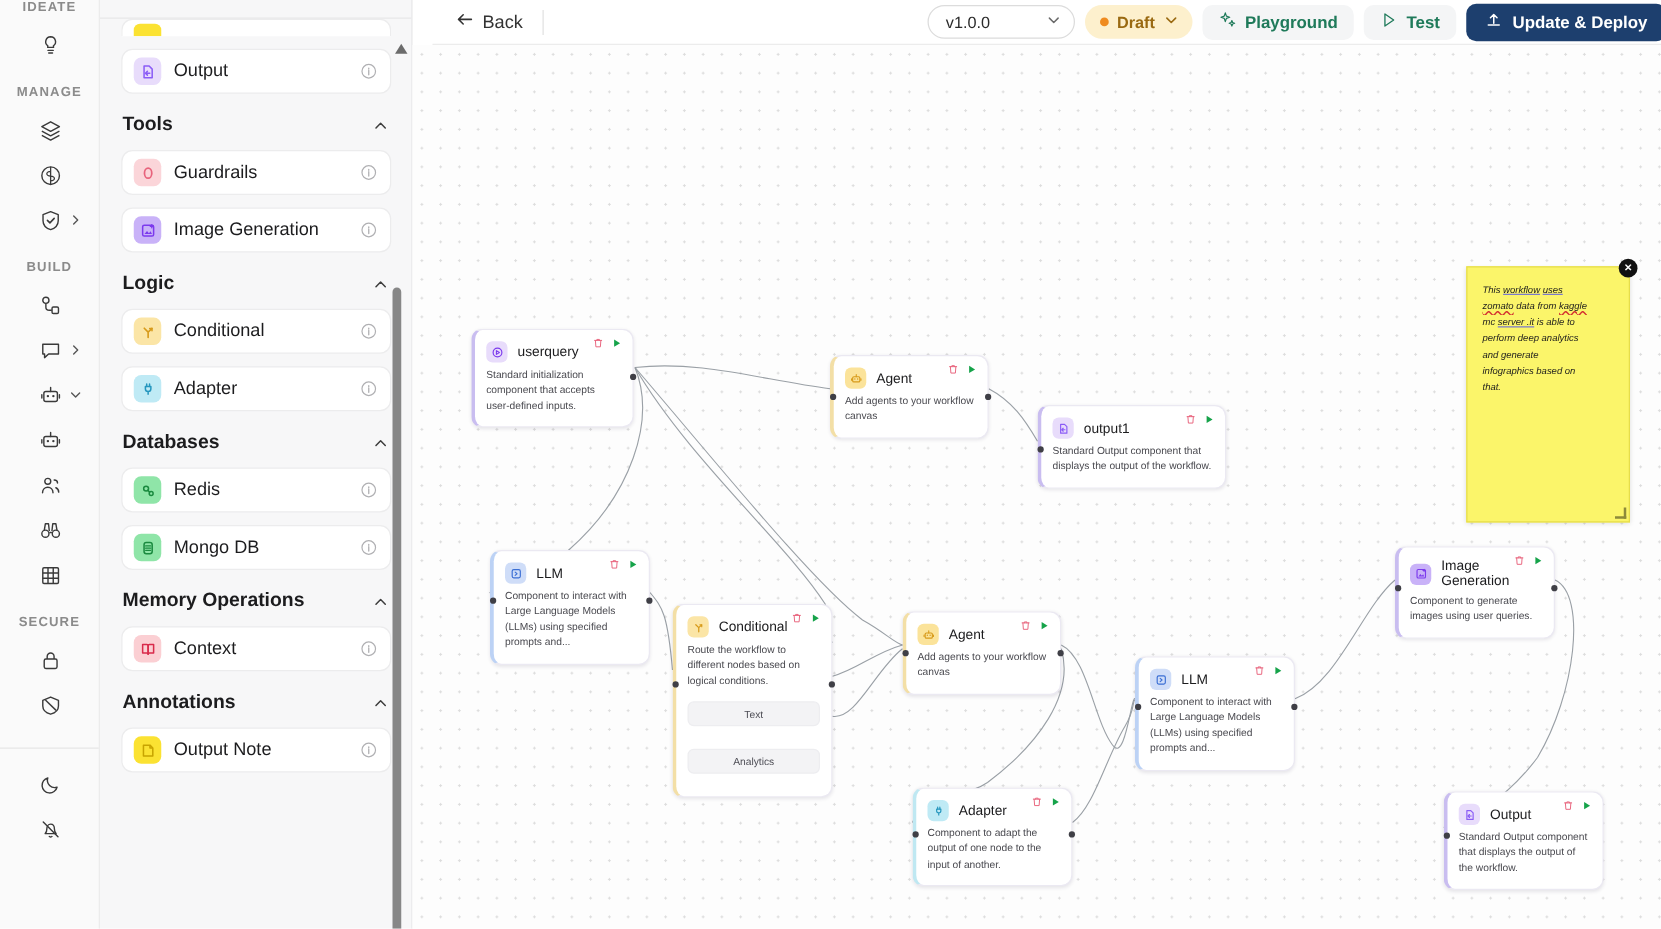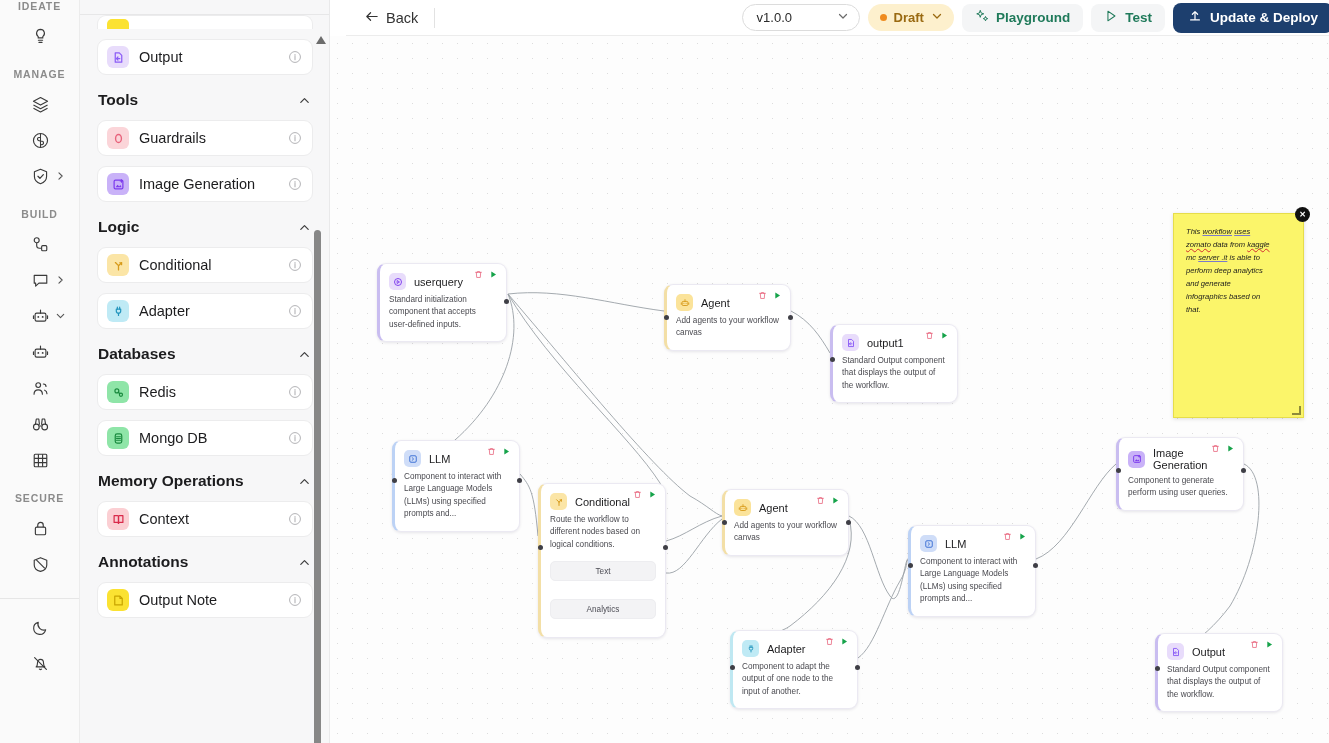--- a/index.html
+++ b/index.html
@@ -638,21 +638,21 @@
                 <circle cx="6.2" cy="8.4" r=".9" fill="currentColor"></circle>
                 <circle cx="9.8" cy="8.4" r=".9" fill="currentColor"></circle>
               </svg>
             </span>
             <span class="node-title">Agent</span>
           </div>
           <div class="node-desc">Add agents to your workflow canvas</div>
           <div class="port l" style="top:29.700000000000003px"></div>
           <div class="port r" style="top:29.700000000000003px"></div>
         </div>
-        <div class="node accent-purple" style="left: 500px; top: 288px; width: 128px; min-height: 59px;">
+        <div class="node accent-purple" style="left: 500px; top: 288px; width: 151px; min-height: 59px;">
           <div class="node-acts">
             <span class="trash-ic">
               <svg viewBox="0 0 14 14">
                 <path d="M2.6 3.6h8.8M5.4 3.6V2.4h3.2v1.2M3.6 3.6l.6 8h5.6l.6-8" fill="none" stroke="currentColor" stroke-width="1.2" stroke-linecap="round" stroke-linejoin="round"></path>
               </svg>
             </span>
             <span class="run-ic">
               <svg viewBox="0 0 14 14">
                 <path d="M3.6 2.4 11 7l-7.4 4.6Z" fill="currentColor"></path>
               </svg>
@@ -794,21 +794,21 @@
           <div class="node-head">
             <span class="node-ico" style="background:#c9b2f8;color:#7c3aed">
               <svg viewBox="0 0 16 16">
                 <rect x="2.6" y="2.6" width="10.8" height="10.8" rx="1.6" fill="none" stroke="currentColor" stroke-width="1.5"></rect>
                 <path d="M4.4 11.4 6.9 8.4l1.9 2.1 1.6-1.8 1.4 2.7Z" fill="currentColor"></path>
                 <path d="M11.6 2.2v3M10.1 3.7h3" stroke="currentColor" stroke-width="1.3" stroke-linecap="round"></path>
               </svg>
             </span>
             <span class="node-title">Image Generation</span>
           </div>
-          <div class="node-desc">Component to generate perform using user queries.</div>
+          <div class="node-desc">Component to generate images using user queries.</div>
           <div class="port l" style="top:29.700000000000003px"></div>
           <div class="port r" style="top:29.700000000000003px"></div>
         </div>
         <div class="node accent-cyan" style="left: 400px; top: 594px; width: 128px; min-height: 62px;">
           <div class="node-acts">
             <span class="trash-ic">
               <svg viewBox="0 0 14 14">
                 <path d="M2.6 3.6h8.8M5.4 3.6V2.4h3.2v1.2M3.6 3.6l.6 8h5.6l.6-8" fill="none" stroke="currentColor" stroke-width="1.2" stroke-linecap="round" stroke-linejoin="round"></path>
               </svg>
             </span>

